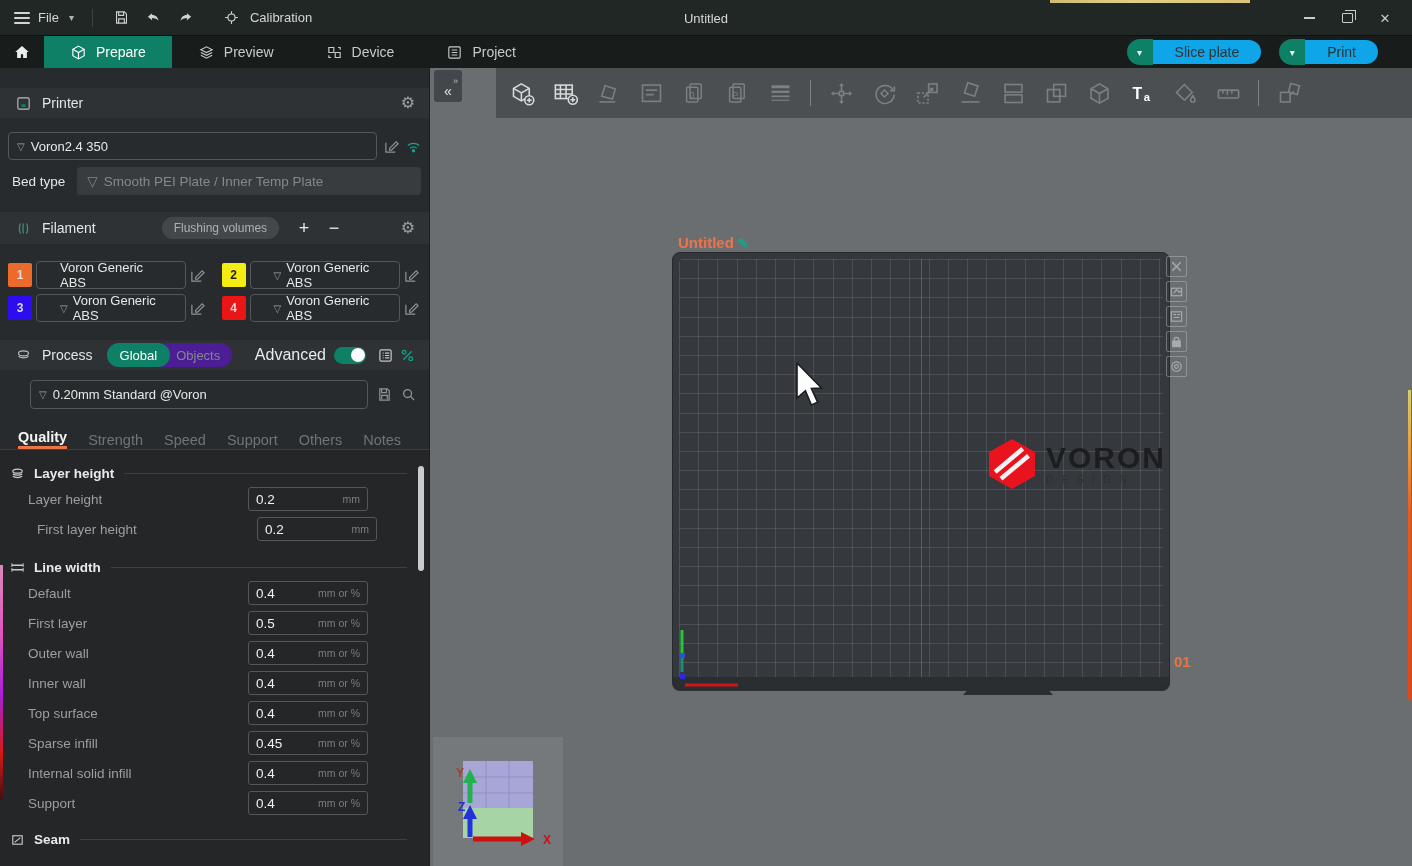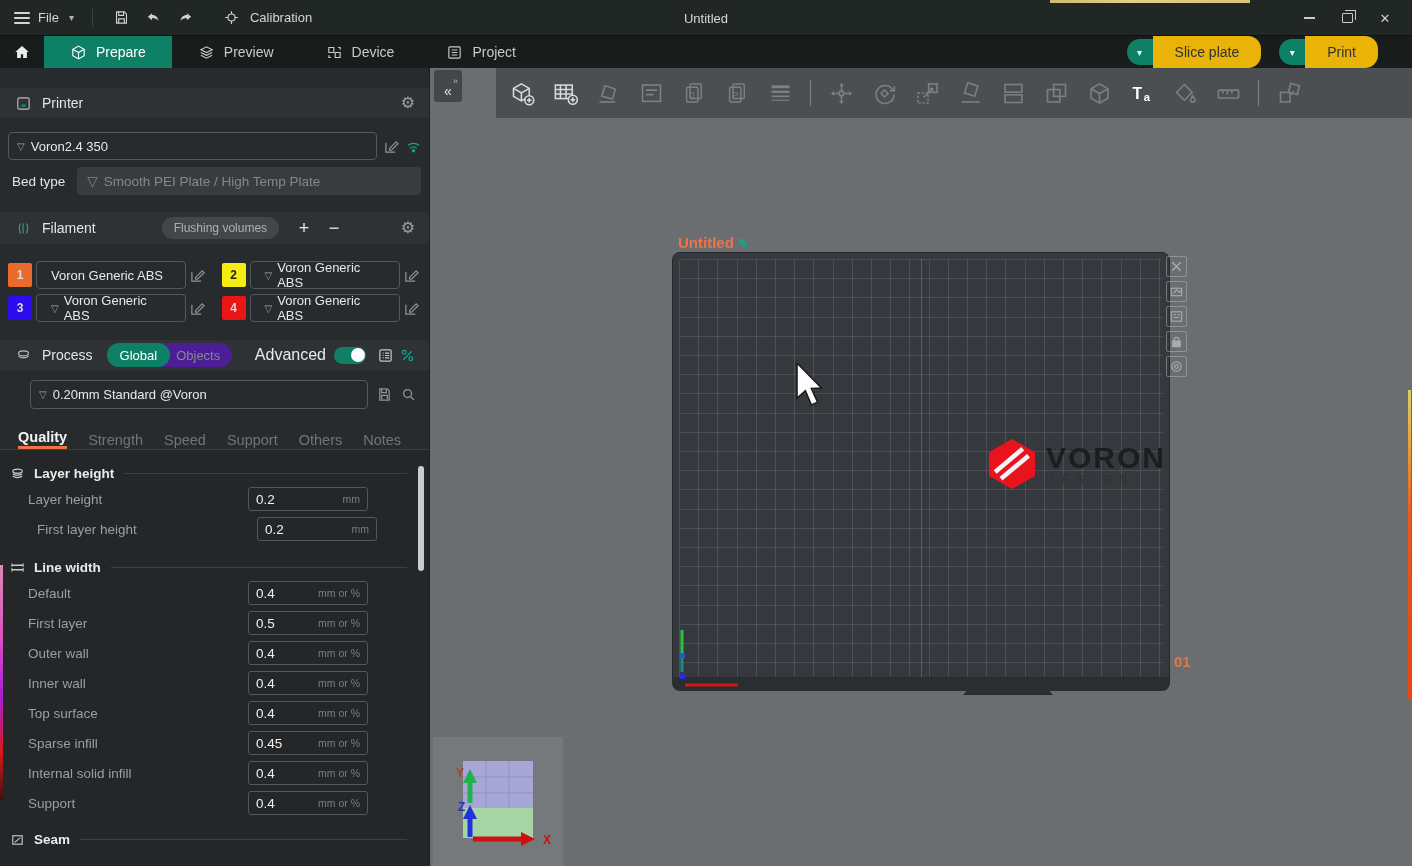--- a/index.html
+++ b/index.html
@@ -30,21 +30,21 @@
   #tabbar { position:absolute; left:0; top:36px; width:100%; height:32px; background:#181d1c;
     display:flex; align-items:center; color:#c7caca; font-size:14px; }
   .home-btn { width:44px; height:32px; display:flex; align-items:center; justify-content:center; color:#eceeee;}
   .nav-tab { height:32px; display:flex; align-items:center; gap:9px; padding:0 26px; color:#c7caca; }
   .nav-tab svg { width:17px; height:17px; }
   .nav-tab.active { background:#0e8066; color:#fff; }
   .actions { margin-left:auto; display:flex; align-items:center; gap:18px; padding-right:34px; }
   .split-btn { display:flex; align-items:center; height:26px; }
   .split-chev { width:26px; height:26px; background:#0e8066; border-radius:13px 0 0 13px;
     display:flex; align-items:center; justify-content:center; color:#eafaf5; font-size:10px; }
-  .split-label { height:32px; background:#eab308; color:#2f3335; font-size:14px;
+  .split-label { height:24px; background:#0ea5e9; color:#2f3335; font-size:14px;
     display:flex; align-items:center; padding:0 22px; border-radius:0 13px 13px 0; }
 
   
   #leftpanel { position:absolute; left:0; top:68px; width:430px; bottom:0; background:#282b2d;
     display:flex; flex-direction:column; color:#dadcdd; overflow:hidden; border-right:1px solid #1c1f21;}
   .sec-h { background:#2f3234; height:30px; display:flex; align-items:center; padding:0 14px; flex:none; }
   .sec-h .s-ic { width:18px; height:18px; margin-right:10px; color:#b9bdbf; display:flex; align-items:center; justify-content:center;}
   .sec-h .s-ic svg { width:17px; height:17px; }
   .sec-title { font-size:14px; color:#e3e5e6; }
   .gear { margin-left:auto; color:#9aa0a3; font-size:16px; line-height:1; }
@@ -60,21 +60,21 @@
 
   .pill { background:#43474a; color:#aeb1b3; font-size:12px; border-radius:12px; padding:4px 12px; }
   .pm { color:#e6e8e9; font-size:18px; width:22px; text-align:center; line-height:1;}
 
   .fil-grid { display:grid; grid-template-columns:auto auto; column-gap:14px; row-gap:5px;
     padding:0 8px; flex:none; }
   .fil-slot { display:flex; align-items:center; gap:4px; }
   .swatch { width:24px; height:24px; border-radius:2px; display:flex; align-items:center; justify-content:center;
     font-size:12px; font-weight:bold; }
   .fil-combo { width:150px; height:28px; border:1px solid #54585c; border-radius:4px;
-    display:flex; align-items:center; gap:5px; padding:0 14px; font-size:13px; color:#e6e8e9; }
+    display:flex; align-items:center; gap:5px; padding:0 23px; font-size:13px; color:#e6e8e9; }
 
   .seg-wrap { background:#4c1d95; border-radius:12px; display:flex; align-items:center; height:24px; margin-left:14px;}
   .seg-on { background:#0e8066; color:#fff; border-radius:12px; height:24px; display:flex; align-items:center;
     padding:0 13px; font-size:13px; }
   .seg-off { color:#85898c; font-size:13px; padding:0 12px 0 6px; }
   .toggle { width:32px; height:17px; background:#0e8066; border-radius:9px; position:relative; margin-left:8px;}
   .toggle::after { content:""; position:absolute; right:1.5px; top:1.5px; width:14px; height:14px;
     background:#fdfdfd; border-radius:50%; }
 
   .tabs-row { display:flex; align-items:flex-end; gap:21px; padding:0 18px; height:30px; font-size:14.5px;
@@ -283,21 +283,21 @@
             <path d="M2 7a9 9 0 0 1 12 0"></path>
             <path d="M4.5 9.8a5.5 5.5 0 0 1 7 0"></path>
             <circle cx="8" cy="12.5" r="1.1" fill="currentColor"></circle>
           </svg>
       </span>
     </div>
     <div class="row1" style="margin-top:7px;gap:12px;padding-left:12px;">
       <span style="font-size:13.5px;color:#e3e5e6;flex:none;">Bed type</span>
       <div class="bedtype-sel">
         <span class="cv">▽</span>
-        <span>Smooth PEI Plate / High Temp Plate</span>
+        <span>Smooth PEI Plate / Inner Temp Plate</span>
       </div>
     </div>
 
     <div class="sec-h" style="margin-top:17px;height:32px;">
       <span class="s-ic" style="color:#3f8e7e;">
         <svg viewBox="0 0 24 24" fill="none" stroke="currentColor" stroke-width="1.8">
             <path d="M8 5c-2.4 2-2.4 12 0 14M16 5c2.4 2 2.4 12 0 14M12 5c-1 2-1 12 0 14"></path>
           </svg>
       </span>
       <span class="sec-title">Filament</span>

